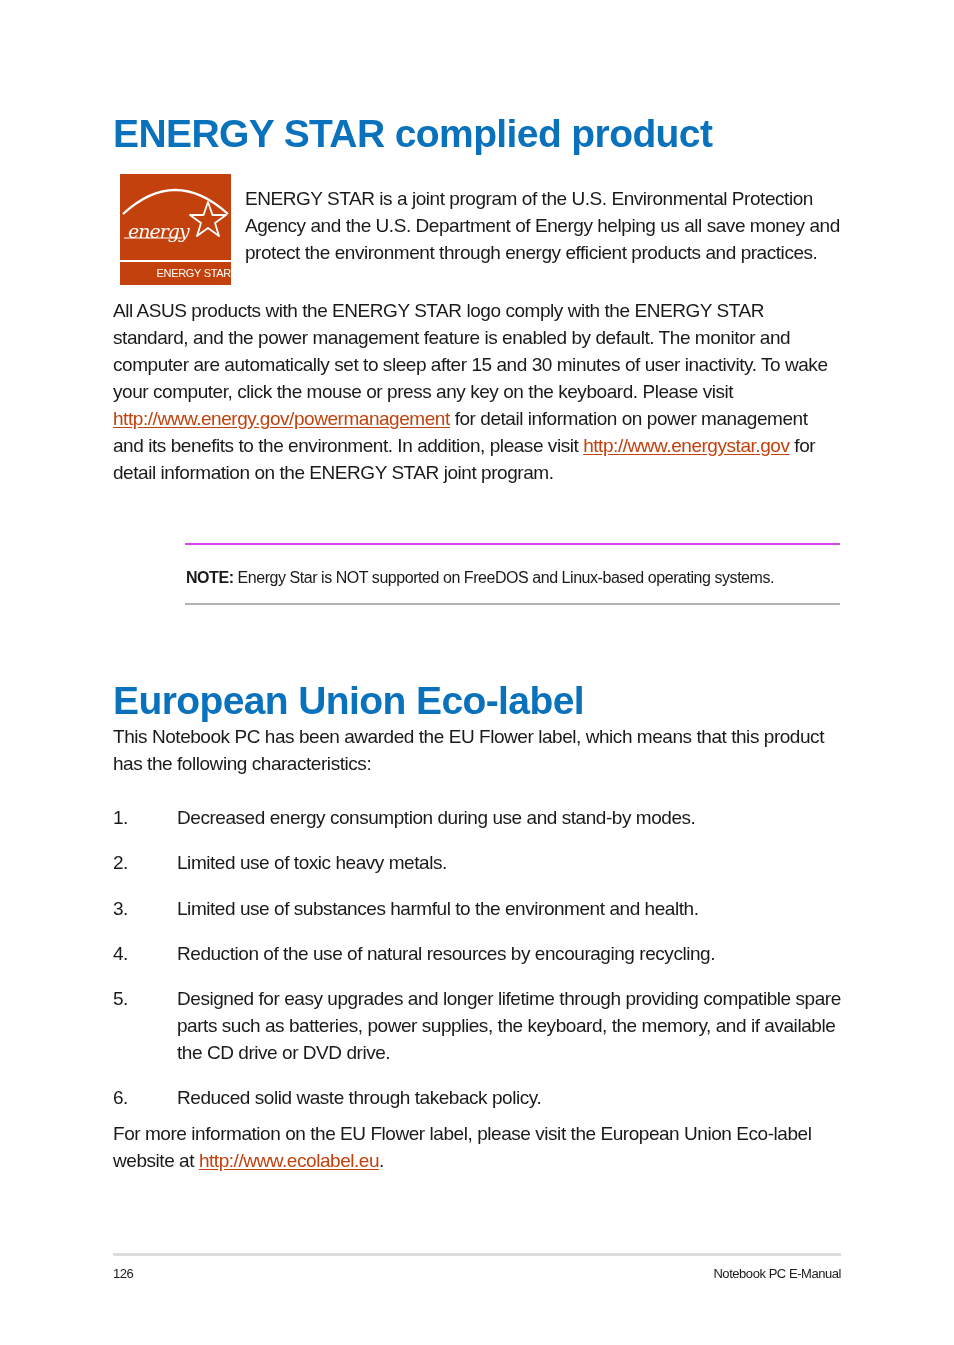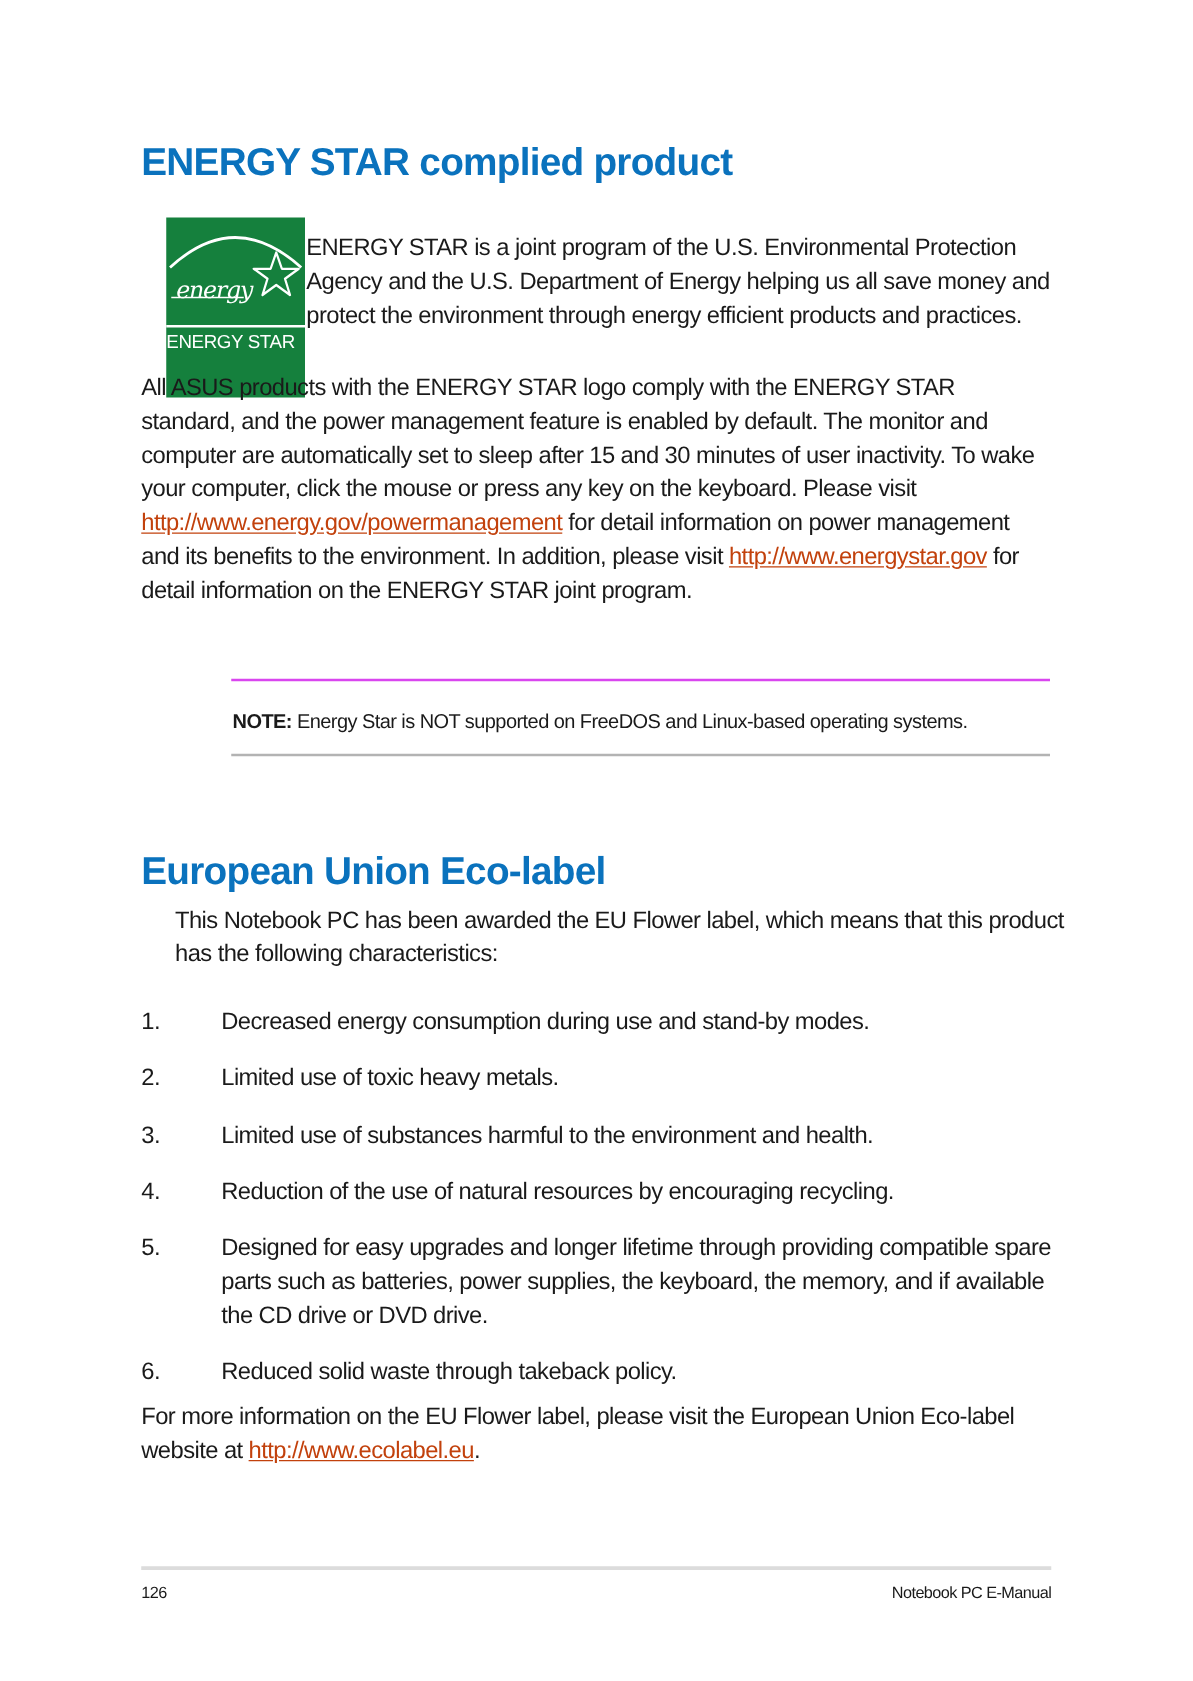--- a/index.html
+++ b/index.html
@@ -18,66 +18,66 @@
     .page {
       position: absolute;
       left: 113px;
       top: 0;
       width: 728px;
     }
     h1 {
       font-family: "Liberation Sans", sans-serif;
       font-weight: bold;
       color: #0a72bd;
-      font-size: 31px;
+      font-size: 39px;
       letter-spacing: -0.6px;
       margin: 0;
       position: absolute;
       left: 0;
       white-space: nowrap;
     }
     .body-text {
       font-size: 19px;
       line-height: 27px;
       letter-spacing: -0.45px;
       color: #1a1a1a;
     }
     a.link {
       color: #c2410c;
       text-decoration: underline;
       text-underline-offset: 2px;
     }
     .logo {
       position: absolute;
-      left: 20px;
+      left: 7px;
       top: 174px;
       width: 111px;
-      height: 144px;
-      background: #15803d;
+      height: 111px;
+      background: #c2410c;
     }
     .logo-inner {
       position: absolute;
       left: 0;
       top: 0;
       width: 111px;
       height: 86px;
     }
     .logo-bar {
       position: absolute;
       left: 0;
       top: 86px;
       width: 111px;
       height: 25px;
       border-top: 2px solid #ffffff;
       box-sizing: border-box;
       color: #ffffff;
-      font-size: 15px;
+      font-size: 11px;
       font-family: "Liberation Sans", sans-serif;
       letter-spacing: -0.3px;
-      text-align: left;
+      text-align: right;
       line-height: 23px;
       white-space: nowrap;
     }
     .intro-text {
       position: absolute;
       left: 132px;
       top: 185px;
       width: 600px;
     }
     .para1 {
@@ -106,21 +106,20 @@
       color: #1a1a1a;
     }
     .note-label {
       font-weight: bold;
     }
     .para2 {
       position: absolute;
       left: 0;
       top: 723px;
       width: 728px;
-      margin-left: 27px;
     }
     .list {
       position: absolute;
       left: 0;
       top: 0;
       width: 728px;
     }
     .list-item {
       position: absolute;
       left: 0;

